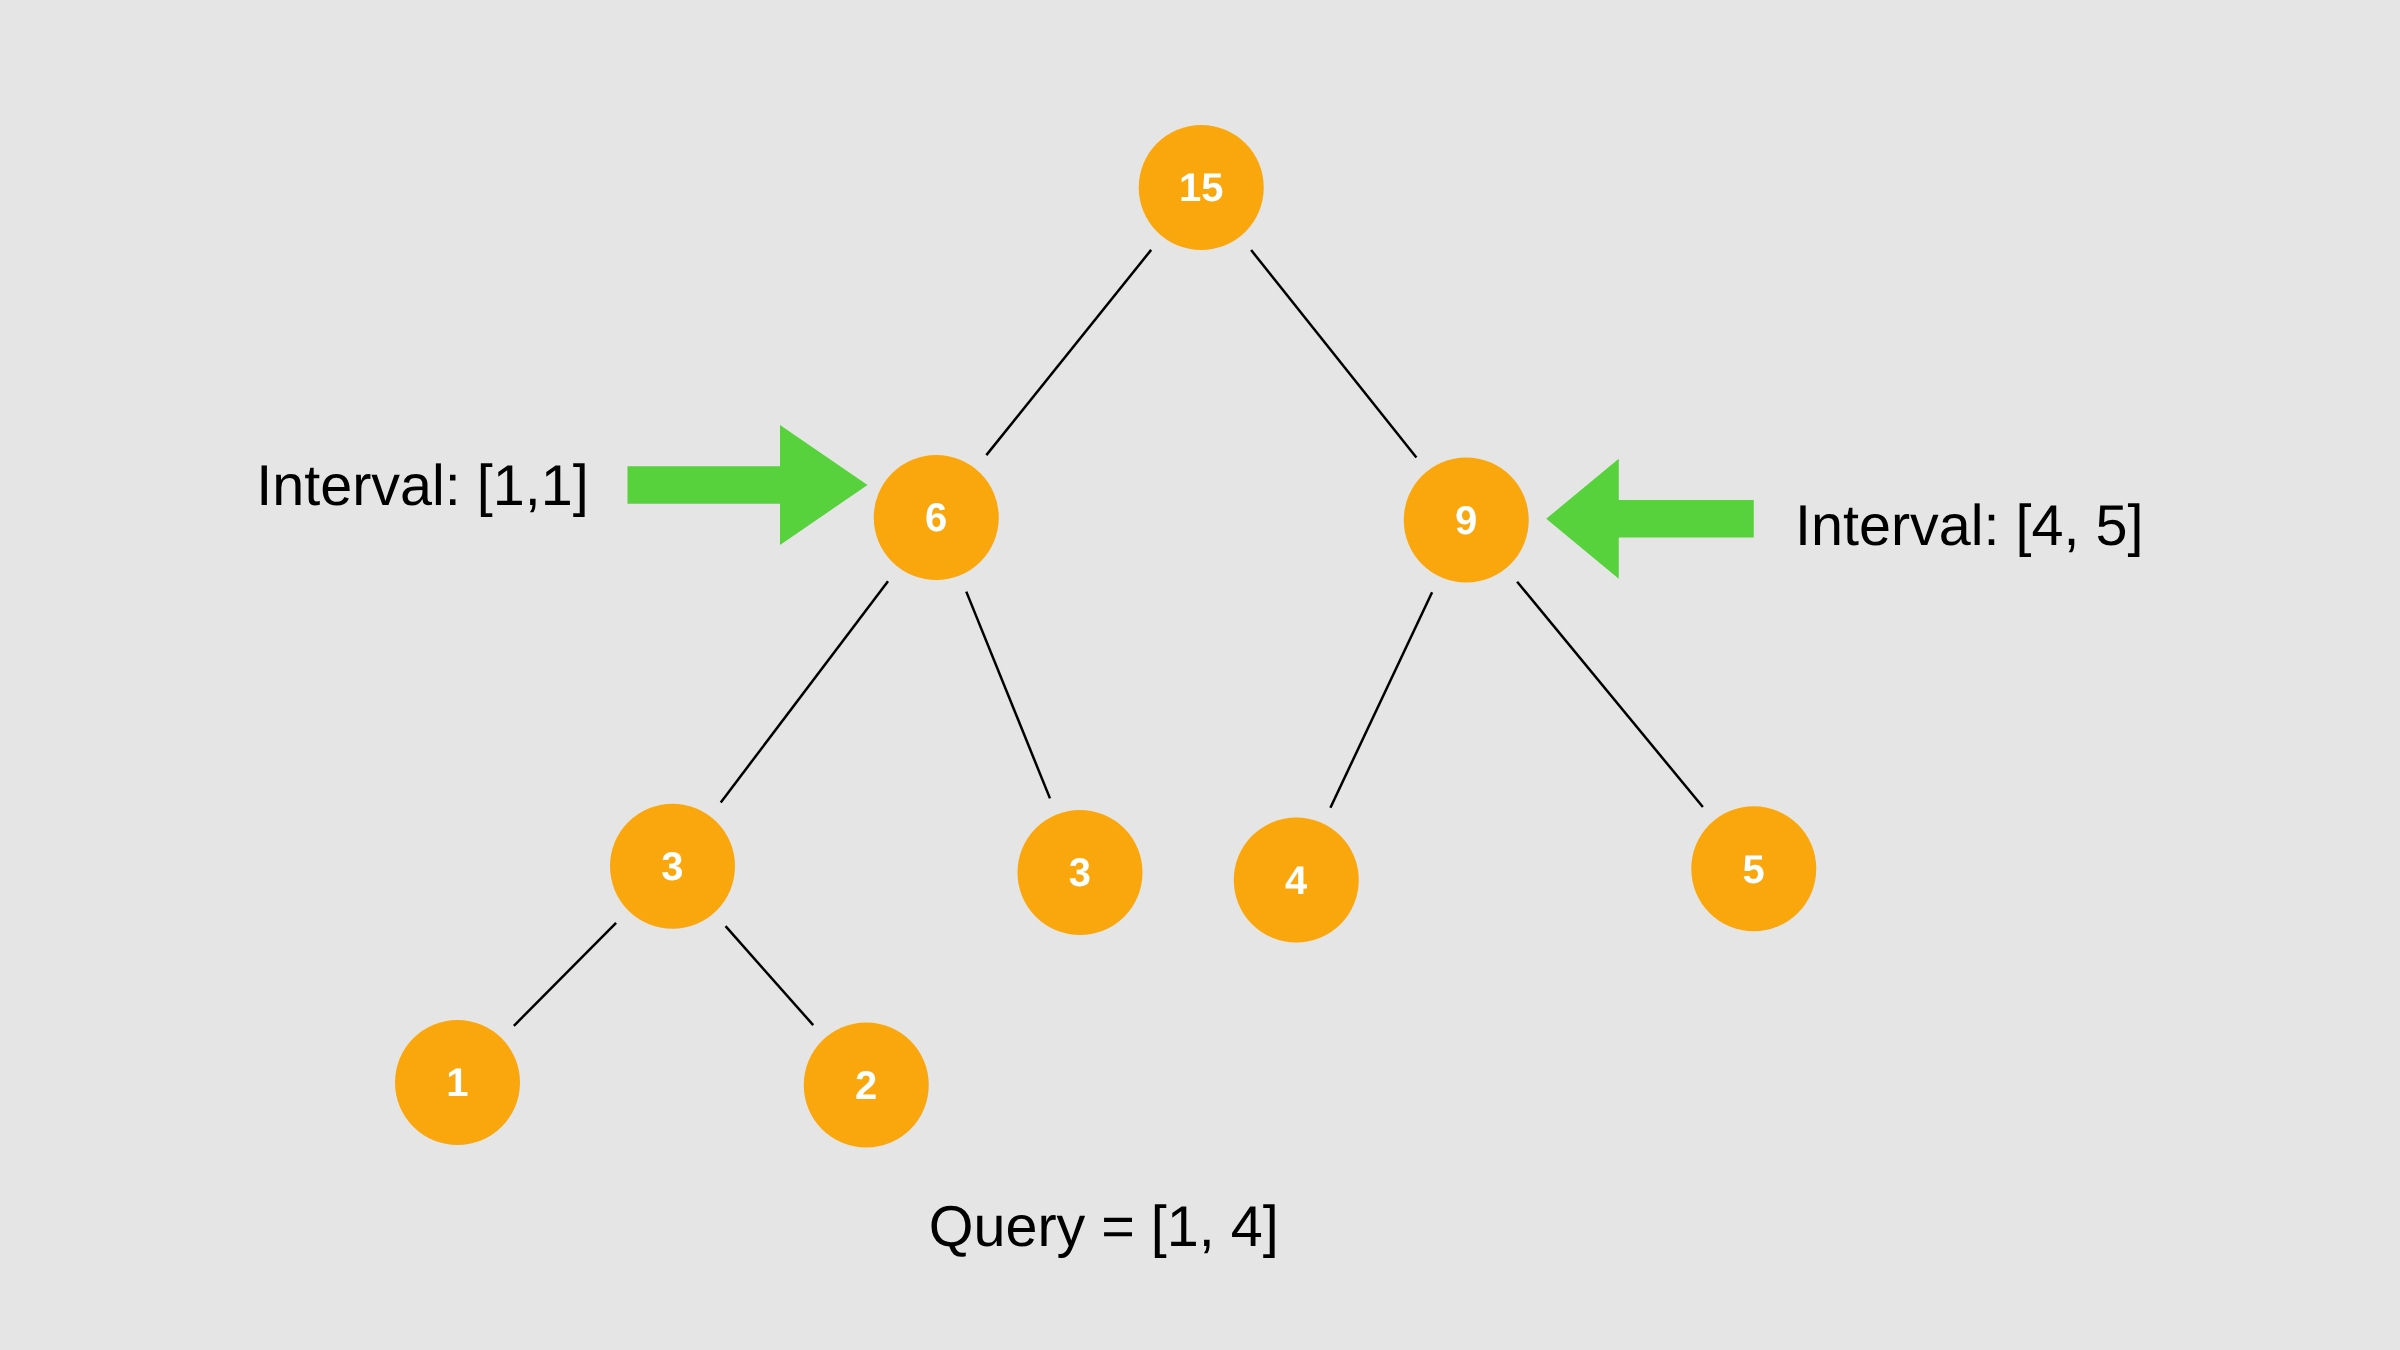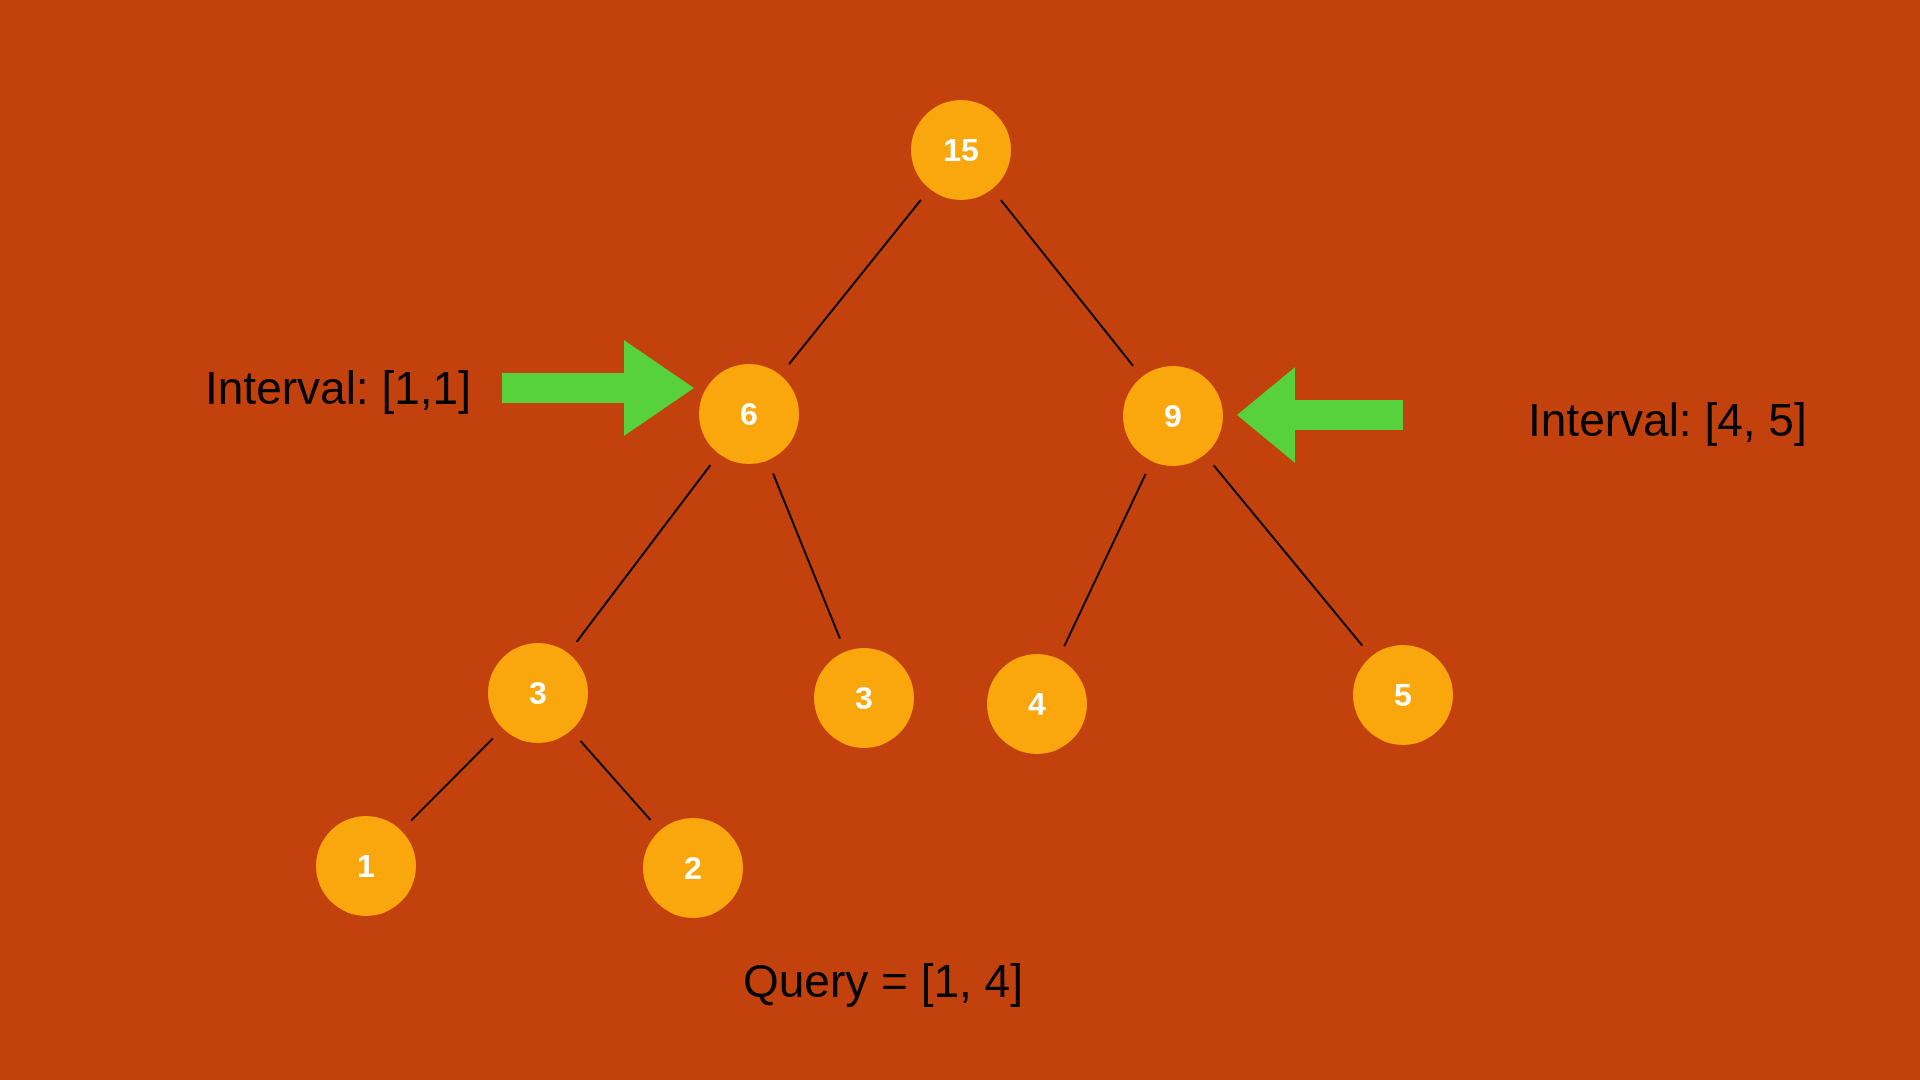--- a/index.html
+++ b/index.html
@@ -5,21 +5,21 @@
   html, body {
     margin: 0;
     padding: 0;
     background: #ffffff;
     font-family: "Liberation Sans", sans-serif;
   }
   .canvas {
     position: relative;
     width: 1920px;
     height: 1080px;
-    background: #c2410c;
+    background: #e5e5e5;
     overflow: hidden;
   }
   .canvas svg {
     position: absolute;
     left: 0;
     top: 0;
   }
   .diagram-label {
     position: absolute;
     transform: translateY(-50%);
@@ -83,16 +83,16 @@
         <text x="366" y="866" text-anchor="middle" dominant-baseline="central" class="node-text" fill="#ffffff">1</text>
       </g>
       <g>
         <circle cx="693" cy="868" r="50" fill="#FAA70D"></circle>
         <text x="693" y="868" text-anchor="middle" dominant-baseline="central" class="node-text" fill="#ffffff">2</text>
       </g>
     </svg>
 
   <div class="diagram-label" style="left: 205px; top: 388px;">Interval: [1,1]</div>
 
-  <div class="diagram-label" style="left: 1528px; top: 420px;">Interval: [4, 5]</div>
+  <div class="diagram-label" style="left: 1436px; top: 420px;">Interval: [4, 5]</div>
 
   <div class="diagram-label" style="left: 743px; top: 981px;">Query = [1, 4]</div>
 </div>
 
 </body></html>

